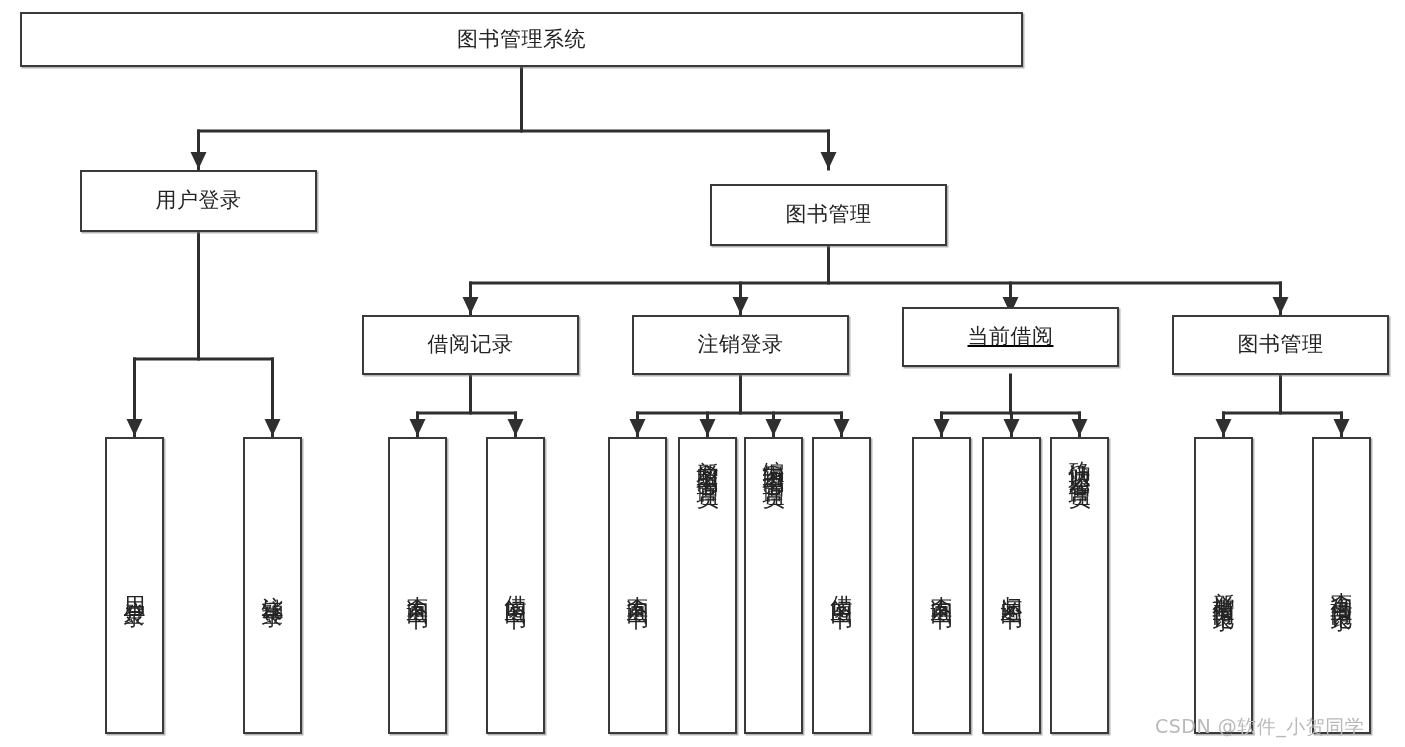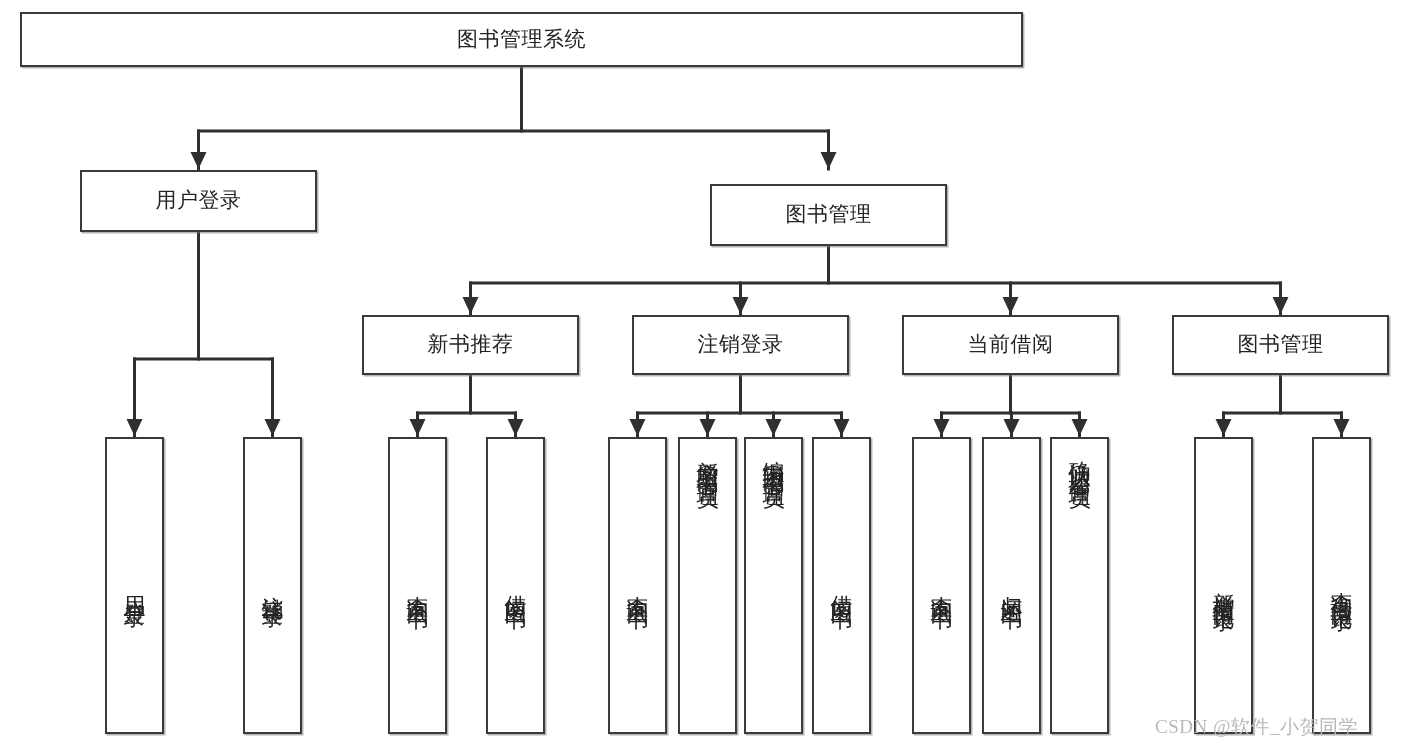--- a/index.html
+++ b/index.html
@@ -132,26 +132,26 @@
       <div class="node" style="left: 20px; top: 12px; width: 1003px; height: 55px;">
         <span class="node-label">图书管理系统</span>
       </div>
       <div class="node" style="left: 80px; top: 170px; width: 237px; height: 62px;">
         <span class="node-label">用户登录</span>
       </div>
       <div class="node" style="left: 710px; top: 184px; width: 237px; height: 62px;">
         <span class="node-label">图书管理</span>
       </div>
       <div class="node" style="left: 362px; top: 315px; width: 217px; height: 60px;">
-        <span class="node-label">新书推荐</span>
+        <span class="node-label">借阅记录</span>
       </div>
       <div class="node" style="left: 632px; top: 315px; width: 217px; height: 60px;">
         <span class="node-label">注销登录</span>
       </div>
-      <div class="node" style="left: 902px; top: 315px; width: 217px; height: 60px;">
+      <div class="node" style="left: 902px; top: 307px; width: 217px; height: 60px; text-decoration: underline;">
         <span class="node-label">当前借阅</span>
       </div>
       <div class="node" style="left: 1172px; top: 315px; width: 217px; height: 60px;">
         <span class="node-label">图书管理</span>
       </div>
       <div class="node vertical centered" style="left: 105px; top: 437px; width: 59px; height: 297px;">
         <span class="node-label">用户登录</span>
       </div>
       <div class="node vertical centered" style="left: 243px; top: 437px; width: 59px; height: 297px;">
         <span class="node-label">注销登录</span>
@@ -183,14 +183,14 @@
       <div class="node vertical" style="left: 1050px; top: 437px; width: 59px; height: 297px;">
         <span class="node-label">确认归还（管理员）</span>
       </div>
       <div class="node vertical centered" style="left: 1194px; top: 437px; width: 59px; height: 297px;">
         <span class="node-label">新增借阅记录</span>
       </div>
       <div class="node vertical centered" style="left: 1312px; top: 437px; width: 59px; height: 297px;">
         <span class="node-label">查询借阅记录</span>
       </div>
     </div>
-  <div class="watermark" style="left: 1155px; top: 714px; font-family: Liberation Serif, serif;">CSDN @软件_小贺同学</div>
+  <div class="watermark" style="left: 1155px; top: 714px;">CSDN @软件_小贺同学</div>
 </div>
 
 </body></html>

